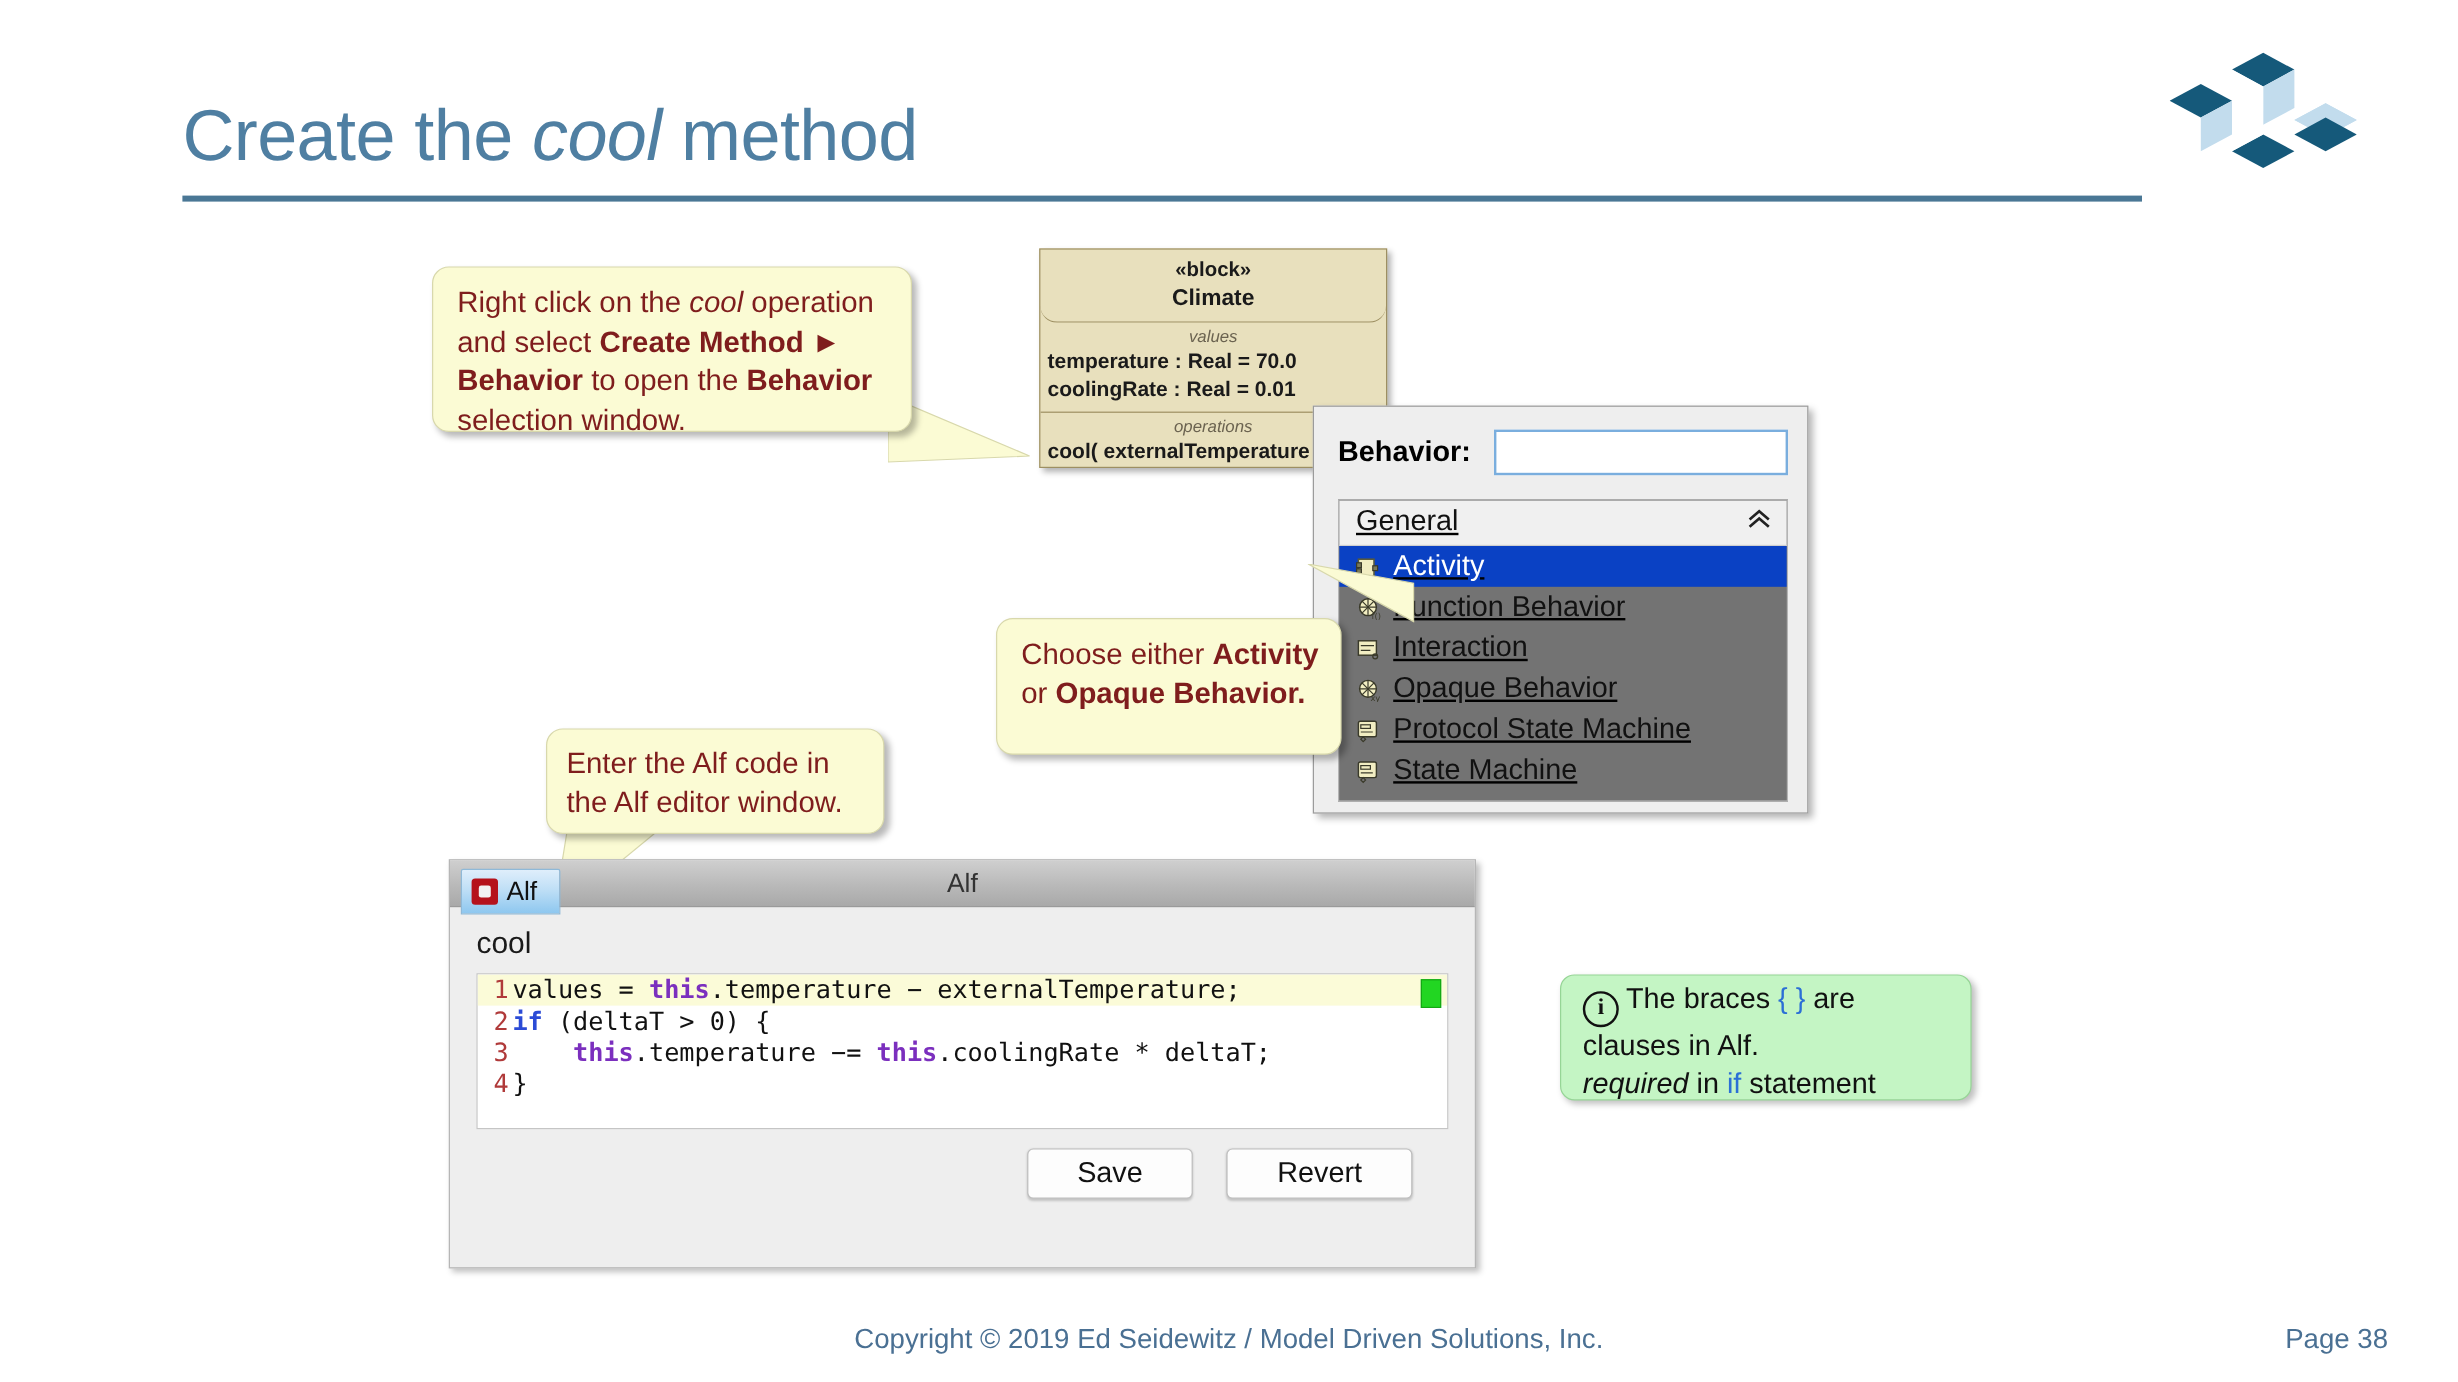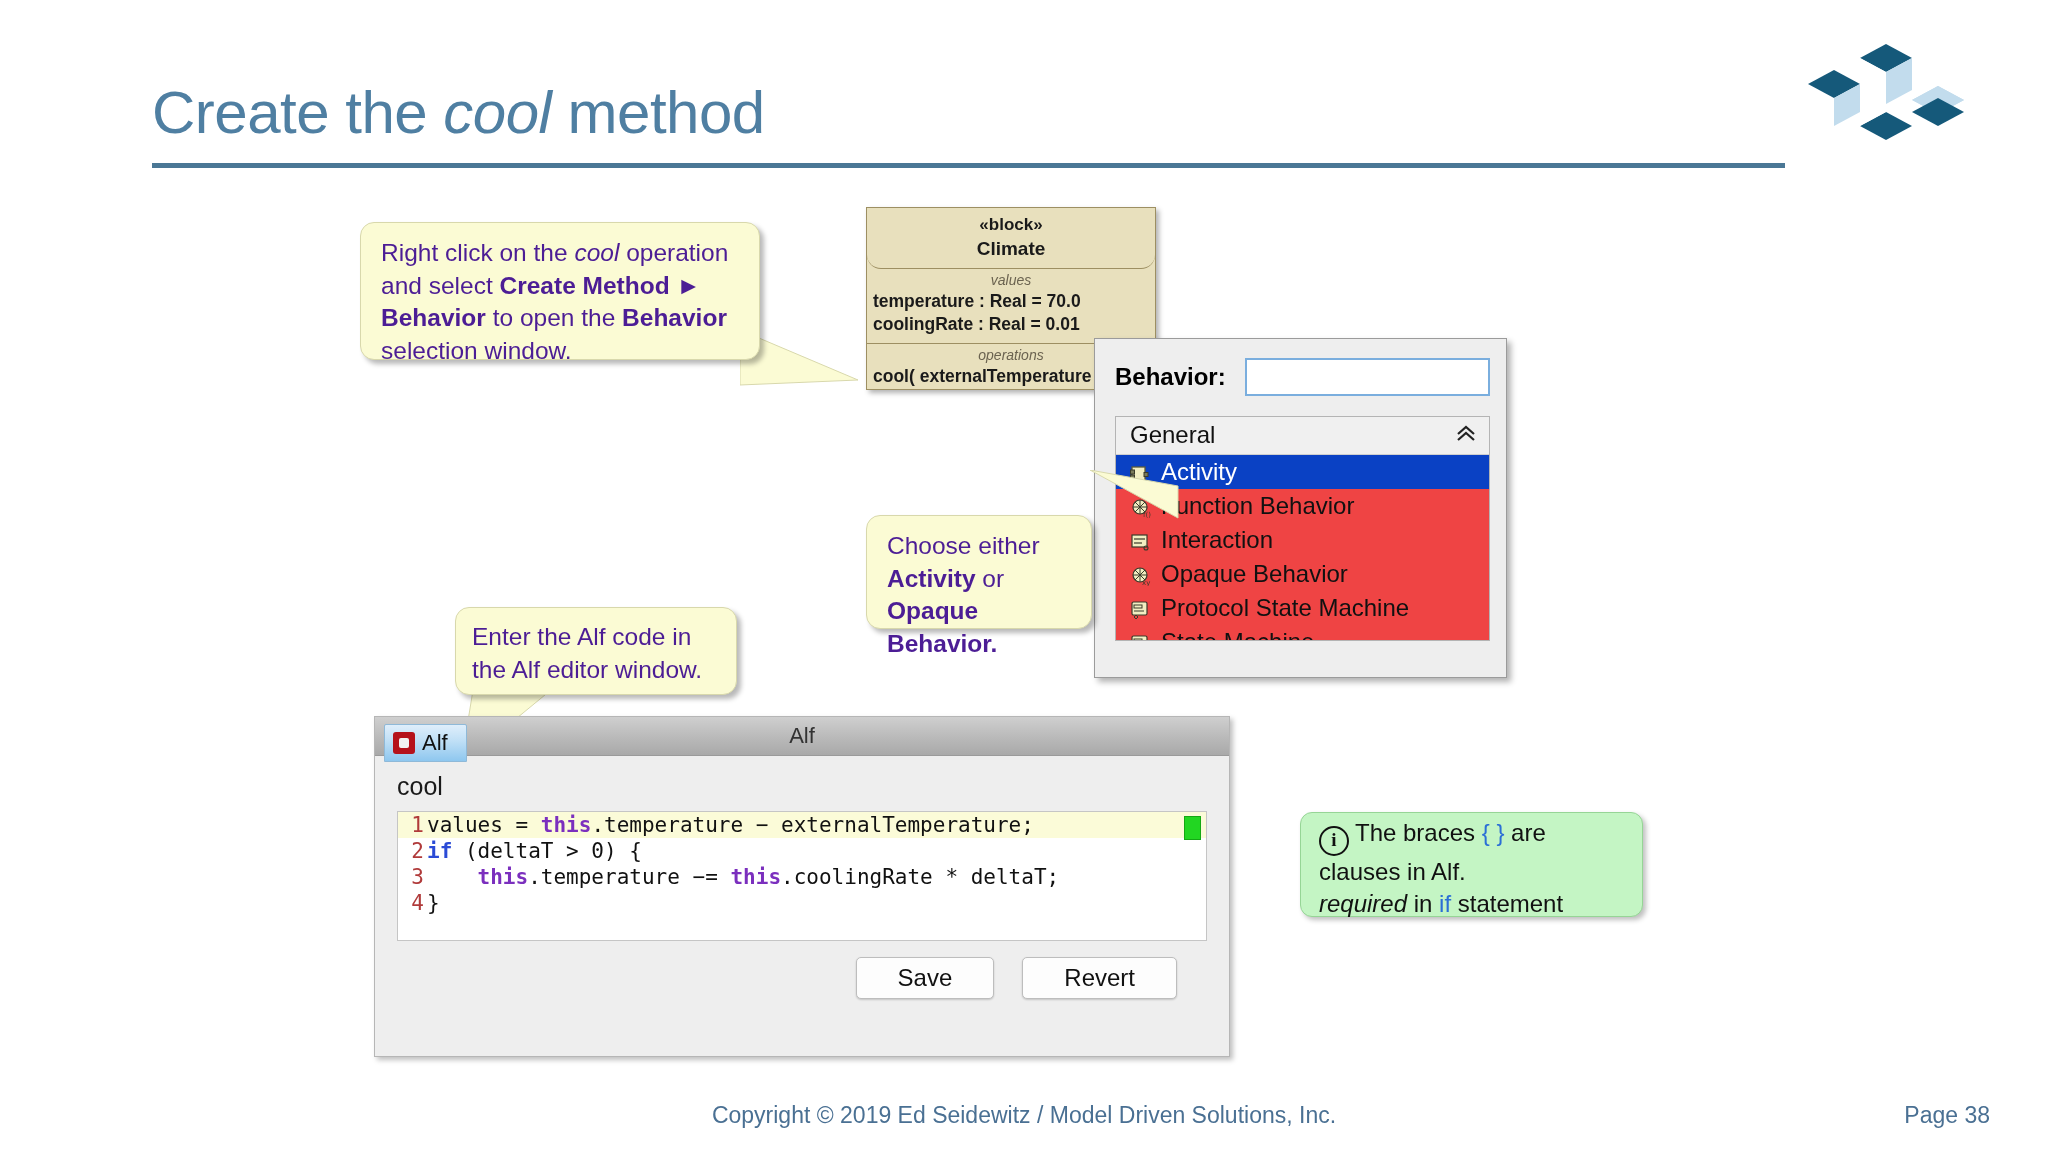--- a/index.html
+++ b/index.html
@@ -49,37 +49,37 @@
 
   
   .callout {
     position: absolute;
     background: #fbfbd4;
     border: 1px solid #d8d8ac;
     border-radius: 14px;
     box-shadow: 4px 4px 5px rgba(0,0,0,0.28);
     font-size: 24.5px;
     line-height: 1.33;
-    color: #4c1d95;
+    color: #7f1d1d;
     padding: 14px 18px 14px 20px;
     box-sizing: border-box;
   }
   .callout b { font-weight: bold; }
   .callout i { font-style: italic; }
 
   #callout-rightclick {
     left: 360px;
     top: 222px;
     width: 400px;
     height: 138px;
   }
   #callout-choose {
-    left: 866px;
+    left: 830px;
     top: 515px;
-    width: 226px;
+    width: 288px;
     height: 114px;
   }
   #callout-alf {
     left: 455px;
     top: 607px;
     width: 282px;
     height: 88px;
     padding: 13px 16px;
   }
 
@@ -148,25 +148,26 @@
   }
   #behavior-input {
     flex: 1;
     height: 38px;
     background: #ffffff;
     border: 2px solid #7aaede;
     box-sizing: border-box;
   }
   #behavior-list {
     margin: 20px 16px 0 20px;
-    background: #ef4444;
+    background: #737373;
     border: 1px solid #b4b4b4;
-    height: 225px;
+    height: 252px;
     box-sizing: border-box;
     overflow: hidden;
+    text-decoration: underline;
   }
   #list-group-header {
     display: flex;
     align-items: center;
     justify-content: space-between;
     background: #f0f0f0;
     border-bottom: 1px solid #cfcfcf;
     padding: 4px 12px 5px 14px;
     font-size: 24px;
     color: #111;

